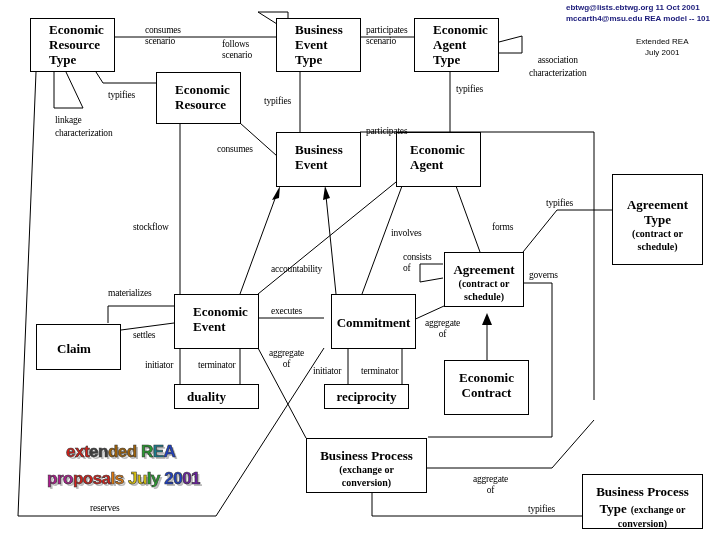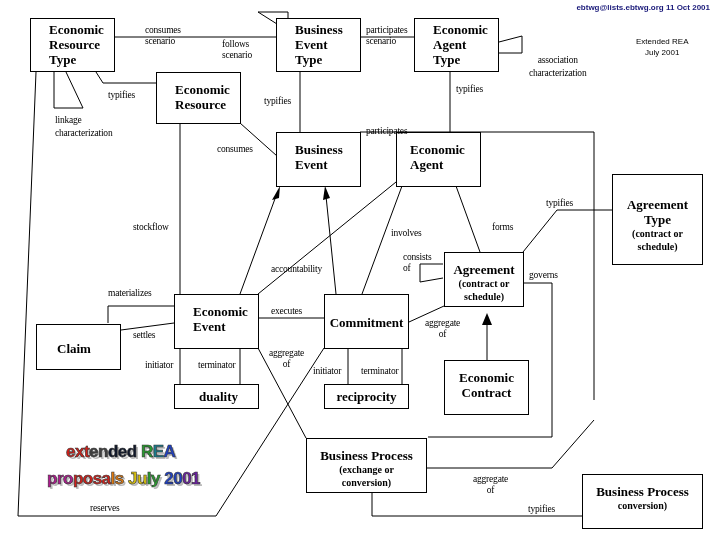--- a/index.html
+++ b/index.html
@@ -88,20 +88,21 @@
   </g>
   <g fill="#000" stroke="none">
     <polygon points="280,186 272,200 279,198"></polygon>
     <polygon points="325,186 323,200 330,198"></polygon>
     <polygon points="487,313 482,325 492,325"></polygon>
   </g>
 </svg>
 
 <div class="hdr" style="right:10px; top:2px;">
   <div>ebtwg@lists.ebtwg.org  11 Oct 2001</div>
+  <div>mccarth4@msu.edu REA model -- 101</div>
 </div>
 <div class="note" style="left:636px; top:36px;">
   <div>Extended REA</div>
   <div>July 2001</div>
 </div>
 
 <div class="box" style="left:30px; top:18px; width:85px; height:54px; padding:3px 0 0 18px;">
   <div class="t">Economic</div>
   <div class="t">Resource</div>
   <div class="t">Type</div>
@@ -136,43 +137,44 @@
 </div>
 <div class="box" style="left:444px; top:252px; width:80px; height:55px; padding:9px 0 0 0; text-align:center;">
   <div class="t">Agreement</div>
   <div class="s">(contract or</div>
   <div class="s">schedule)</div>
 </div>
 <div class="box" style="left:174px; top:294px; width:85px; height:55px; padding:9px 0 0 18px;">
   <div class="t">Economic</div>
   <div class="t">Event</div>
 </div>
-<div class="box" style="left:324px; top:294px; width:85px; height:55px; padding:20px 0 0 0; text-align:center;">
+<div class="box" style="left:331px; top:294px; width:85px; height:55px; padding:20px 0 0 0; text-align:center;">
   <div class="t">Commitment</div>
 </div>
 <div class="box" style="left:36px; top:324px; width:85px; height:46px; padding:16px 0 12px 20px;">
   <div class="t">Claim</div>
 </div>
-<div class="box" style="left:174px; top:384px; width:85px; height:25px; padding:4px 0 0 24px;">
+<div class="box" style="left:174px; top:384px; width:85px; height:25px; padding:4px 0 0 12px;">
   <div class="t">duality</div>
 </div>
 <div class="box" style="left:324px; top:384px; width:85px; height:25px; padding:4px 0 0 0; text-align:center;">
   <div class="t">reciprocity</div>
 </div>
 <div class="box" style="left:444px; top:360px; width:85px; height:55px; padding:9px 0 0 0; text-align:center;">
   <div class="t">Economic</div>
   <div class="t">Contract</div>
 </div>
 <div class="box" style="left:306px; top:438px; width:121px; height:55px; padding:9px 0 0 0; text-align:center;">
   <div class="t">Business Process</div>
   <div class="s">(exchange  or</div>
   <div class="s">conversion)</div>
 </div>
 <div class="box" style="left:582px; top:474px; width:121px; height:55px; padding:9px 0 0 0; text-align:center;">
   <div class="t">Business Process</div>
+  <div><span class="t">Type</span> <span class="s">(exchange  or</span></div>
   <div class="s">conversion)</div>
 </div>
 
 <div class="lbl" style="left:222px; top:5px;margin-top:34px;">
   <div>follows</div>
   <div>scenario</div>
 </div>
 <div class="lbl" style="left:145px; top:25px;">
   <div>consumes</div>
   <div>scenario</div>
@@ -219,14 +221,14 @@
   <div>aggregate</div>
   <div>of</div>
 </div>
 <div class="lbl" style="left:145px; top:360px;">initiator</div>
 <div class="lbl" style="left:198px; top:360px;">terminator</div>
 <div class="lbl" style="left:313px; top:366px;">initiator</div>
 <div class="lbl" style="left:361px; top:366px;">terminator</div>
 <div class="lbl" style="left:90px; top:503px;">reserves</div>
 <div class="lbl" style="left:528px; top:504px;">typifies</div>
 
-<div class="wordart" style="left:66px; top:442px;" id="wa1"><span style="color: rgb(208, 32, 26);">ext</span><span style="color: #404040;">en</span><span style="color: #0f172a;">ded </span><span style="color: rgb(42, 154, 48);">R</span><span style="color: rgb(26, 122, 138);">E</span><span style="color: rgb(32, 64, 192);">A</span></div>
+<div class="wordart" style="left:66px; top:442px;" id="wa1"><span style="color: rgb(208, 32, 26);">ext</span><span style="color: #404040;">en</span><span style="color: #a16207;">ded </span><span style="color: rgb(42, 154, 48);">R</span><span style="color: rgb(26, 122, 138);">E</span><span style="color: rgb(32, 64, 192);">A</span></div>
 <div class="wordart" style="left:47px; top:469px;" id="wa2"><span style="color: rgb(176, 26, 144);">pro</span><span style="color: rgb(208, 32, 26);">posa</span><span style="color: rgb(224, 122, 16);">ls </span><span style="color: rgb(216, 192, 16);">Ju</span><span style="color: rgb(42, 154, 48);">ly </span><span style="color: rgb(32, 64, 192);">20</span><span style="color: rgb(106, 32, 160);">01</span></div>
 
 </body></html>

